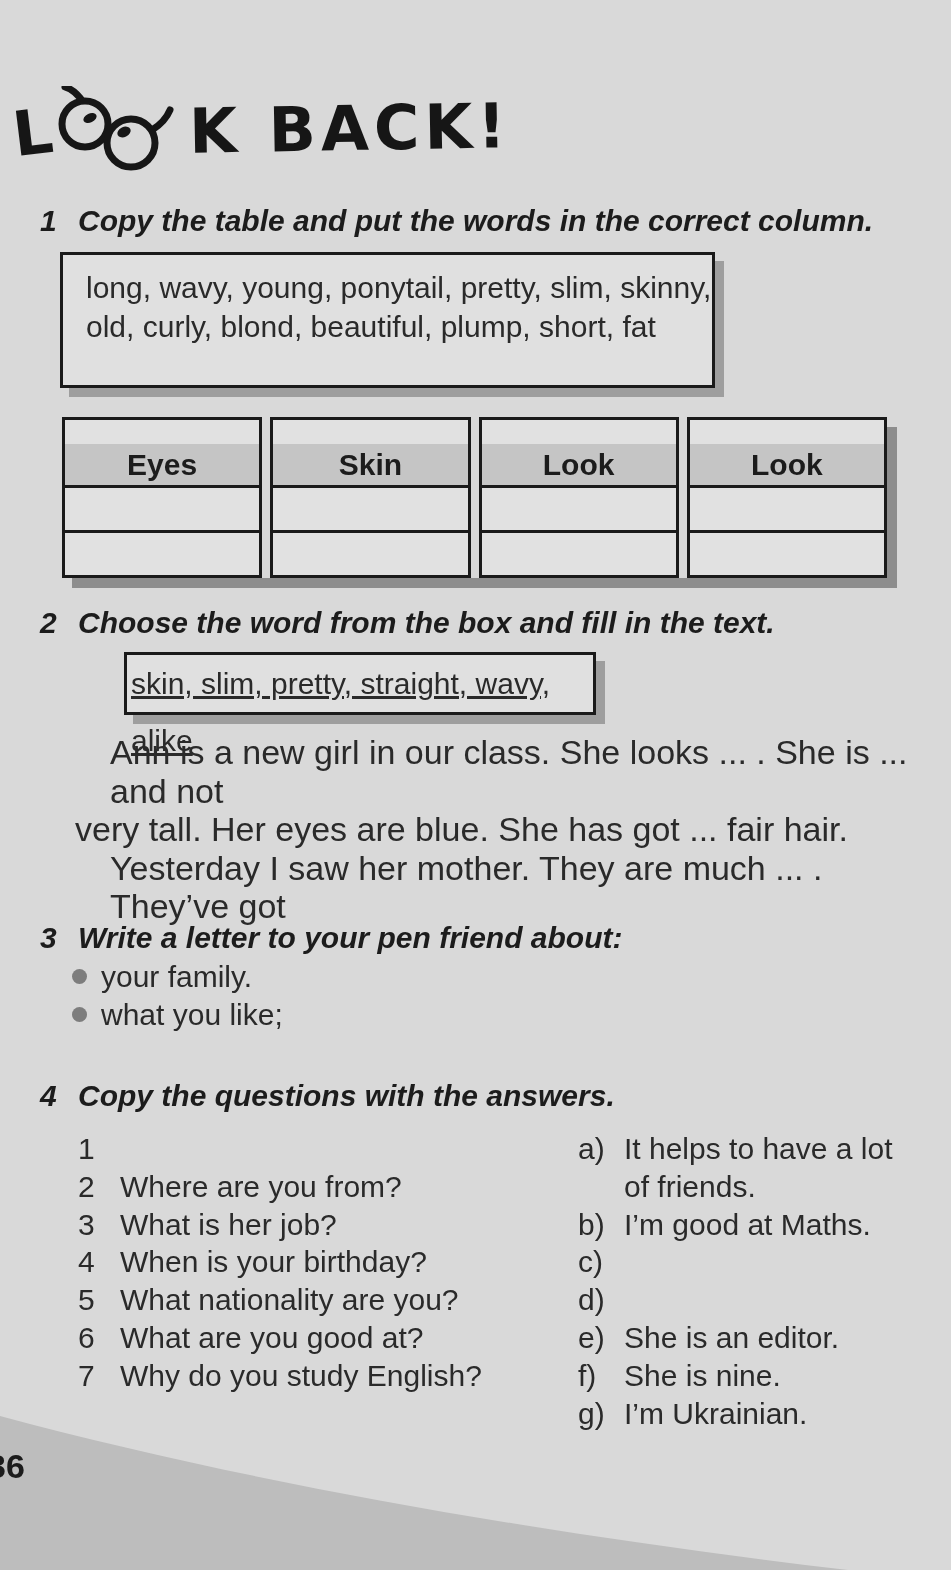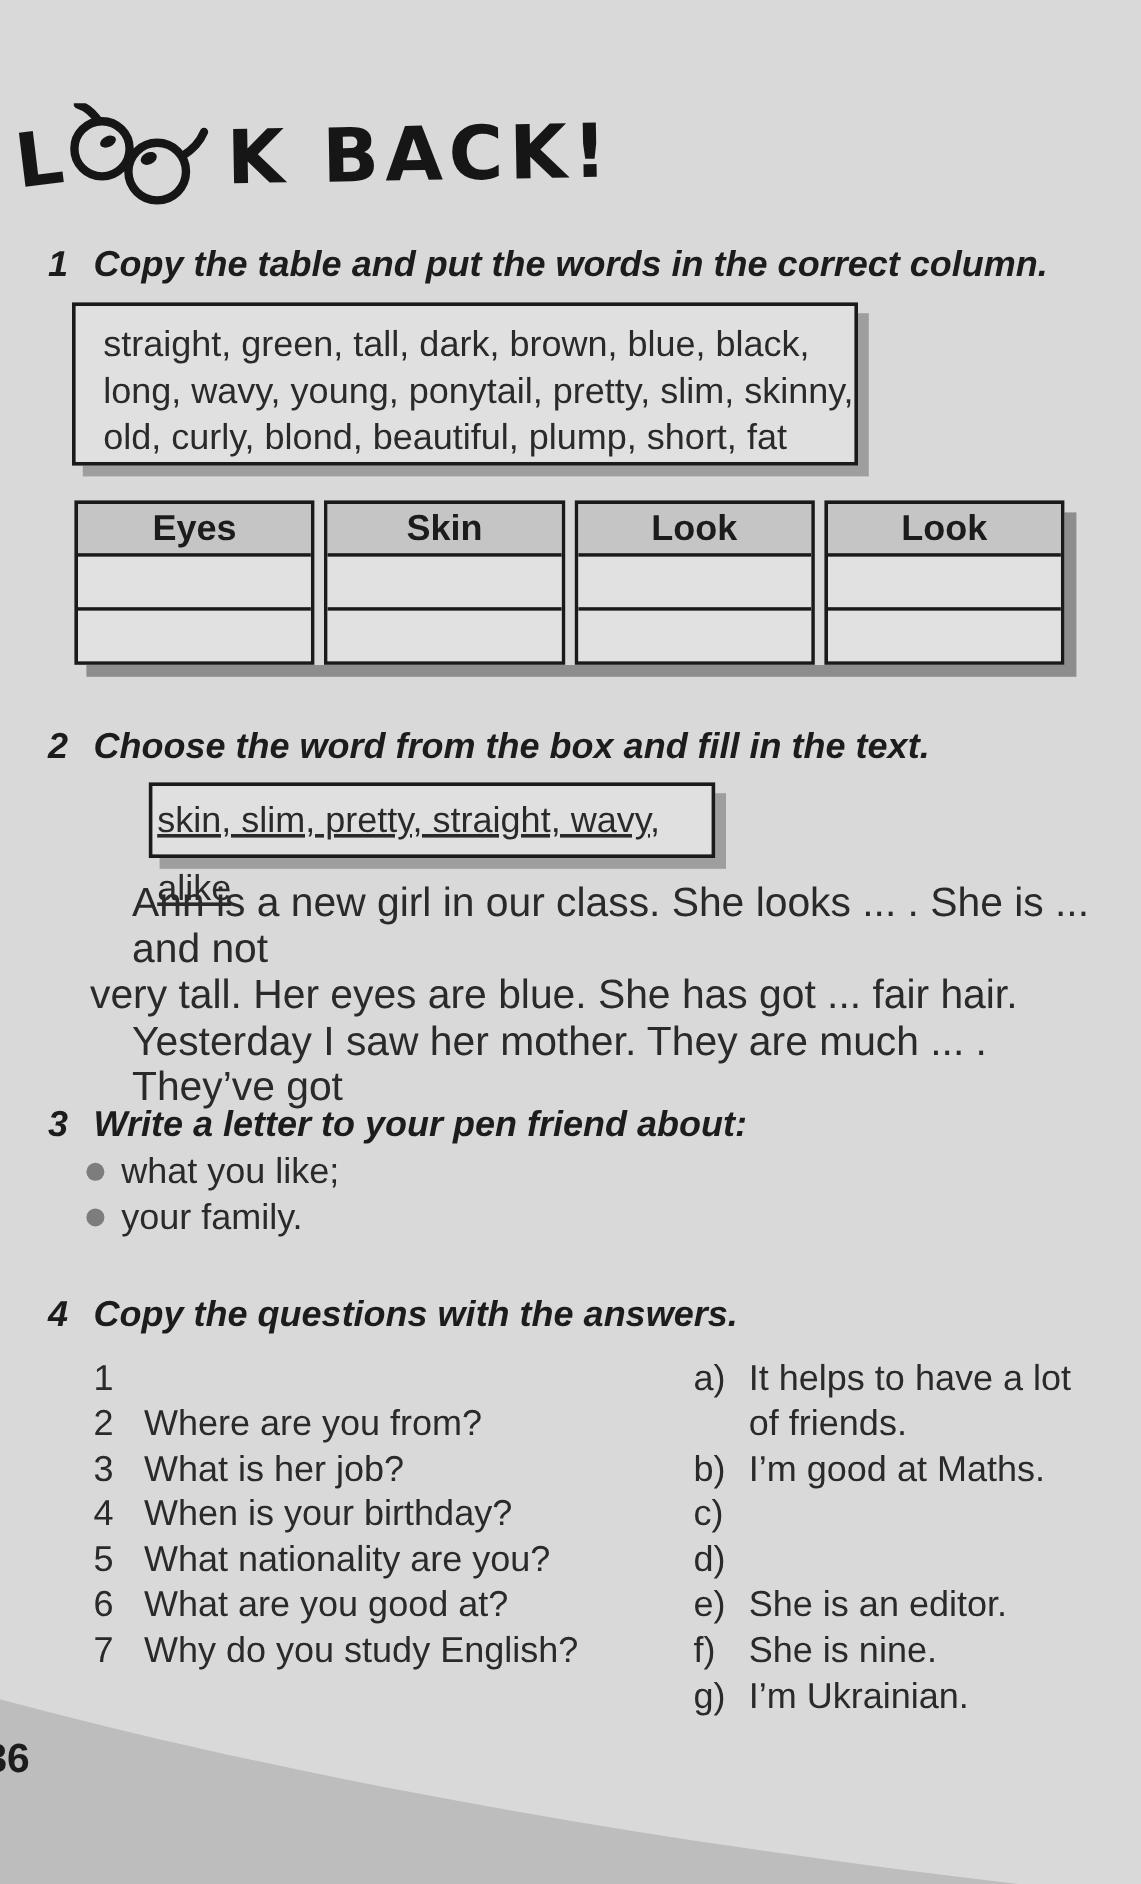--- a/index.html
+++ b/index.html
@@ -36,21 +36,21 @@
   
   .fill-table{
     position:absolute;left:62px;top:417px;width:825px;
     display:grid;grid-template-columns:repeat(4,1fr);column-gap:8px;
     box-shadow:10px 10px 0 #8d8d8d;
   }
   .ft-col{border:3px solid #1a1a1a;background:#e1e1e1;}
   .ft-head{
     height:41px;background:#c5c5c5;border-bottom:3px solid #1a1a1a;
     display:flex;align-items:center;justify-content:center;
-    font-weight:bold;font-size:30px;color:#1c1c1c;
+    font-weight:bold;font-size:30px;color:#1c1c1c;margin-top:24px;
   }
   .ft-cell{height:42px;background:#e1e1e1;}
   .ft-cell.mid{border-bottom:3px solid #1a1a1a;}
   
   .fill-text{position:absolute;left:75px;top:733px;width:860px;font-size:34px;line-height:38.5px;}
   .fill-text .indent{padding-left:35px;}
   
   .bullet-list{position:absolute;left:72px;top:958px;font-size:30px;line-height:38px;}
   .bullet-row{display:flex;align-items:flex-start;}
   .bullet-dot{width:15px;height:15px;border-radius:50%;background:#7d7d7d;margin:11px 14px 0 0;flex:0 0 15px;}
@@ -86,21 +86,20 @@
     </svg>
     <span class="title-letter title-right">K BACK!</span>
   </div>
 
   <div class="ex-heading" style="top:203px;">
     <span class="ex-num">1</span>
     <span>Copy the table and put the words in the correct column.</span>
   </div>
 
   <div class="word-box word-box-1">
-    <div>straight, green, tall, dark, brown, blue, black,</div>
     <div>long, wavy, young, ponytail, pretty, slim, skinny,</div>
     <div>old, curly, blond, beautiful, plump, short, fat</div>
   </div>
 
   <div class="fill-table">
     <div class="ft-col">
       <div class="ft-head">Eyes</div>
       <div class="ft-cell mid"></div>
       <div class="ft-cell"></div>
     </div>
@@ -137,25 +136,25 @@
   </div>
 
   <div class="ex-heading" style="top:920px;">
     <span class="ex-num">3</span>
     <span>Write a letter to your pen friend about:</span>
   </div>
 
   <div class="bullet-list">
     <div class="bullet-row">
       <span class="bullet-dot"></span>
-      <span>what you like;</span>
+      <span>your family.</span>
     </div>
     <div class="bullet-row">
       <span class="bullet-dot"></span>
-      <span>your family.</span>
+      <span>what you like;</span>
     </div>
   </div>
 
   <div class="ex-heading" style="top:1078px;">
     <span class="ex-num">4</span>
     <span>Copy the questions with the answers.</span>
   </div>
 
   <div class="q-list">
     <div class="q-row">

